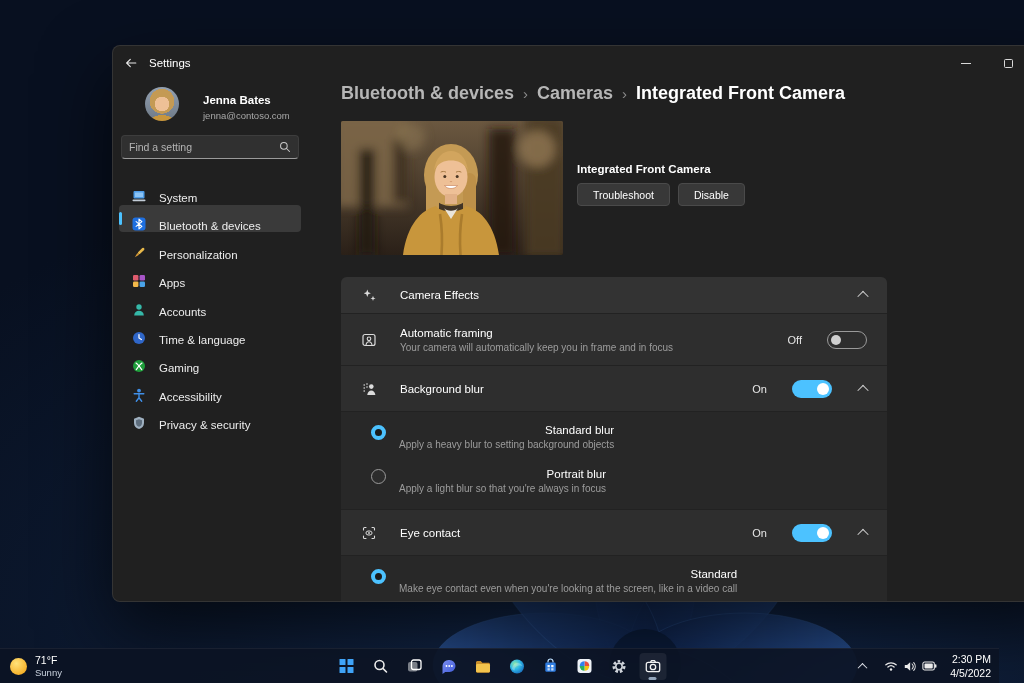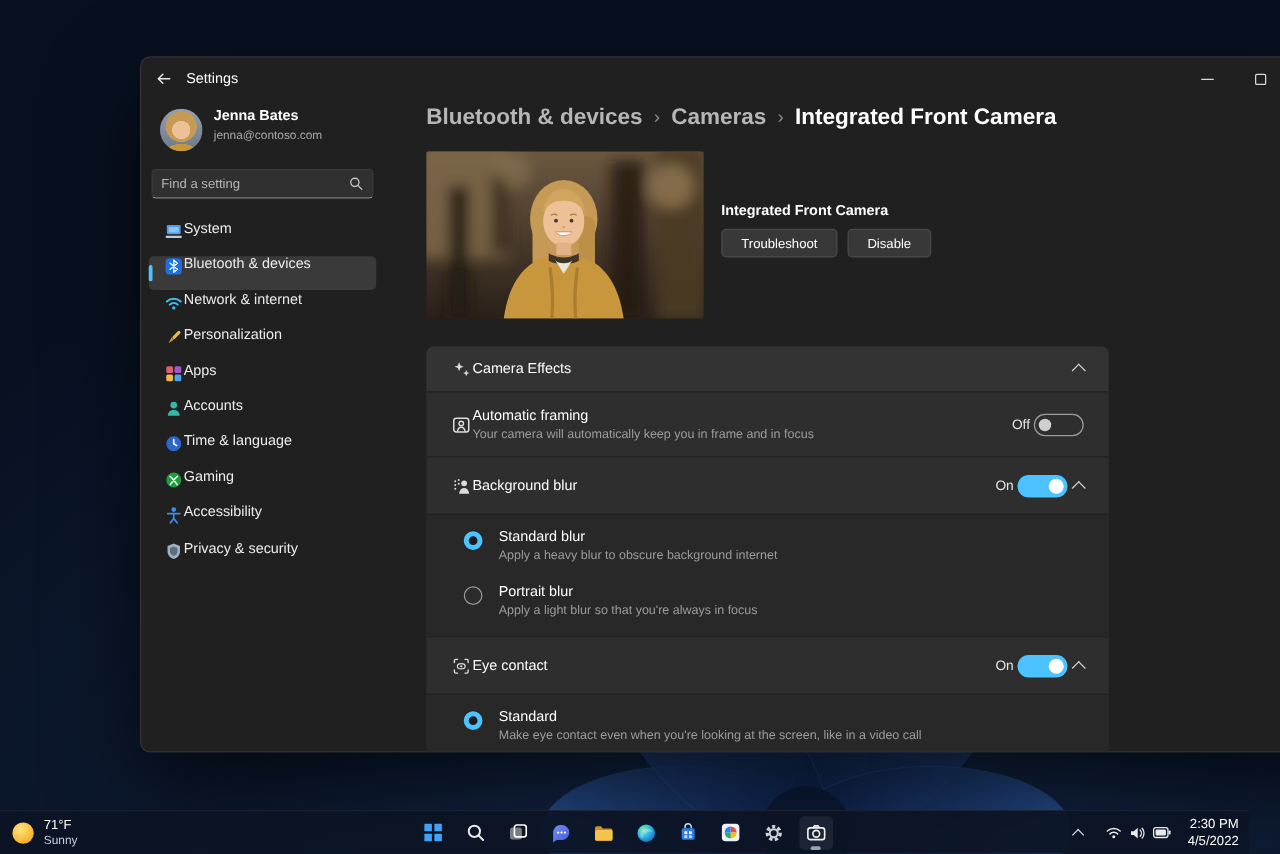--- a/index.html
+++ b/index.html
@@ -20,75 +20,75 @@
   .caption{position:absolute;right:0;top:0;height:34px;display:flex;}
   .cap-btn{width:42px;height:100%;display:flex;align-items:center;justify-content:center;}
   .min-glyph{width:10px;height:1px;background:#d9d9d9;}
   .max-glyph{width:9px;height:9px;border:1px solid #d9d9d9;border-radius:1.5px;}
   .close-glyph{position:relative;width:11px;height:11px;}
   .close-glyph::before,.close-glyph::after{content:"";position:absolute;left:0;top:5px;width:11px;height:1.2px;background:#d9d9d9;}
   .close-glyph::before{transform:rotate(45deg);} .close-glyph::after{transform:rotate(-45deg);}
 
   
   .sidebar{position:absolute;left:0;top:34px;bottom:0;width:226px;}
-  .profile{position:absolute;left:15px;top:7px;display:flex;align-items:flex-start;gap:9px;}
+  .profile{position:absolute;left:32px;top:7px;display:flex;align-items:flex-end;gap:24px;}
   .avatar{width:34px;height:34px;border-radius:50%;overflow:hidden;flex:0 0 auto;
     background:
       radial-gradient(ellipse 60% 34% at 50% 104%, #c8963c 0 62%, rgba(0,0,0,0) 63%),
       radial-gradient(circle at 50% 50%, #eec096 0 30%, rgba(0,0,0,0) 31%),
       radial-gradient(circle at 50% 42%, #c49a54 0 47%, rgba(0,0,0,0) 48%),
       linear-gradient(180deg,#93a0b0,#6d7987);}
   .user-name{font-size:11.5px;font-weight:700;line-height:1.2;}
   .user-email{font-size:9.5px;color:#a9a9a9;margin-top:2px;}
   .searchbox{position:absolute;left:8px;top:55px;width:178px;height:24px;background:#303030;
     border:1px solid #3d3d3d;border-bottom:1px solid #9a9a9a;border-radius:4px;
     display:flex;align-items:center;padding:0 7px;}
   .searchbox input{flex:1;background:transparent;border:none;outline:none;color:#d6d6d6;
     font-size:10.5px;font-family:inherit;}
   .searchbox input::placeholder{color:#b5b5b5;}
   .nav{position:absolute;left:6px;top:97px;width:182px;}
   .nav-item{position:relative;height:27px;margin-bottom:1.4px;border-radius:4px;display:flex;
-    align-items:flex-start;padding-left:12px;font-size:11.5px;color:#ececec;cursor:default;}
+    align-items:flex-end;gap:12px;padding-left:12px;font-size:11.5px;color:#ececec;cursor:default;}
   .nav-item.selected{background:#3a3a3a;}
   .nav-item.selected::before{content:"";position:absolute;left:0;top:7px;width:3px;height:13px;
     border-radius:2px;background:var(--accent);}
   .nicon{width:16px;height:16px;display:flex;align-items:center;justify-content:center;flex:0 0 auto;}
 
   
   .breadcrumb{position:absolute;left:228px;top:37px;display:flex;align-items:center;gap:9px;
     font-size:18px;font-weight:600;color:#b6b6b6;white-space:nowrap;}
   .breadcrumb .current{color:#ffffff;}
   .crumb-sep{color:#8b8b8b;font-size:15px;font-weight:400;}
 
   .preview{position:absolute;left:228px;top:75px;width:222px;height:134px;border-radius:2px;
     overflow:hidden;background:#2a2018;}
   .device-name{position:absolute;left:464px;top:117px;font-size:11.5px;font-weight:700;}
   .device-actions{position:absolute;left:464px;top:137px;display:flex;gap:8px;justify-content:center;}
   .btn{height:23px;padding:0 15px;background:#383838;border:1px solid #4a4a4a;border-radius:4px;
     font-size:10.5px;color:#fff;display:flex;align-items:center;cursor:default;}
 
   .effects-card{position:absolute;left:228px;top:231px;width:546px;border-radius:6px;overflow:hidden;
     background:#292929;}
-  .row{display:flex;align-items:center;gap:1px;padding:0 20px;background:#2e2e2e;
+  .row{display:flex;align-items:center;gap:23px;padding:0 20px;background:#2e2e2e;
     border-top:1px solid #222222;height:46px;}
   .row.header{height:36px;background:#333333;border-top:none;}
   .row.two{height:52px;}
   .ricon{width:16px;height:16px;display:flex;align-items:center;justify-content:center;flex:0 0 auto;}
   .grow{flex:1;min-width:0;}
   .row-title{font-size:11.5px;color:#fff;}
   .row-desc{font-size:10px;color:#9c9c9c;margin-top:3px;}
   .state-label{font-size:11px;color:#e6e6e6;margin-right:2px;}
   .toggle{width:40px;height:18px;border-radius:9px;position:relative;flex:0 0 auto;cursor:default;}
   .toggle.on{background:var(--accent);}
   .toggle.on::after{content:"";position:absolute;right:3px;top:3px;width:12px;height:12px;border-radius:50%;background:#ffffff;}
   .toggle.off{border:1px solid #9a9a9a;background:transparent;}
   .toggle.off::after{content:"";position:absolute;left:3px;top:3px;width:10px;height:10px;border-radius:50%;background:#cfcfcf;}
   .chev{width:8px;height:8px;border-left:1.6px solid #d0d0d0;border-top:1.6px solid #d0d0d0;
     transform:rotate(45deg) translate(1px,1px);margin-left:4px;flex:0 0 auto;}
-  .options{background:#282828;border-top:1px solid #222;padding:3px 0 6px 0;}
+  .options{background:#282828;border-top:1px solid #222;padding:3px 0 6px 0;text-align:right;}
   .option{display:flex;gap:13px;padding:9px 16px 9px 30px;align-items:flex-start;}
   .radio{width:15px;height:15px;border-radius:50%;margin-top:1px;flex:0 0 auto;}
   .radio.sel{border:4.5px solid var(--accent);background:#1b1b1b;}
   .radio.unsel{border:1px solid #9a9a9a;background:#2c2c2c;}
 
   
   .taskbar{position:absolute;left:0;bottom:0;width:999px;height:35px;
     background:rgba(12,20,36,.92);border-top:1px solid rgba(255,255,255,.06);}
   .weather{position:absolute;left:10px;top:0;height:100%;display:flex;align-items:center;gap:8px;cursor:default;}
   .sun{width:17px;height:17px;border-radius:50%;
@@ -198,30 +198,20 @@
         <span>System</span>
       </div>
       <div class="nav-item selected">
         <span class="nicon">
               <svg width="16" height="16" viewBox="0 0 16 16">
                 <rect x="1.5" y="1.5" width="13" height="13" rx="3" fill="#1e6fe0"></rect>
                 <path d="M8 3.2v9.6M8 3.2l2.9 2.4-5.8 4.8M8 12.8l2.9-2.4-5.8-4.8" stroke="#fff" stroke-width="1.1" fill="none" stroke-linejoin="round" stroke-linecap="round"></path>
               </svg>
             </span>
         <span>Bluetooth &amp; devices</span>
-      </div>
-      <div class="nav-item">
-        <span class="nicon">
-              <svg width="16" height="16" viewBox="0 0 16 16">
-                <path d="M2.5 7.2a8 8 0 0 1 11 0" stroke="#3fc1f0" stroke-width="1.6" fill="none" stroke-linecap="round"></path>
-                <path d="M4.8 9.7a4.7 4.7 0 0 1 6.4 0" stroke="#3fc1f0" stroke-width="1.6" fill="none" stroke-linecap="round"></path>
-                <circle cx="8" cy="12.3" r="1.3" fill="#3fc1f0"></circle>
-              </svg>
-            </span>
-        <span>Network &amp; internet</span>
       </div>
       <div class="nav-item">
         <span class="nicon">
               <svg width="16" height="16" viewBox="0 0 16 16">
                 <g transform="rotate(45 8 8)">
                   <rect x="6.8" y="1" width="2.6" height="8" rx="1.2" fill="#e8b84a"></rect>
                   <path d="M6.8 9.2h2.6L8.1 14z" fill="#d99a35"></path>
                 </g>
               </svg>
             </span>
@@ -385,21 +375,21 @@
       <span class="state-label">On</span>
       <span class="toggle on"></span>
       <span class="chev"></span>
     </div>
 
     <div class="options">
       <div class="option">
         <span class="radio sel"></span>
         <div>
           <div class="row-title">Standard blur</div>
-          <div class="row-desc">Apply a heavy blur to obscure background internet</div>
+          <div class="row-desc">Apply a heavy blur to setting background objects</div>
         </div>
       </div>
       <div class="option">
         <span class="radio unsel"></span>
         <div>
           <div class="row-title">Portrait blur</div>
           <div class="row-desc">Apply a light blur so that you're always in focus</div>
         </div>
       </div>
     </div>

